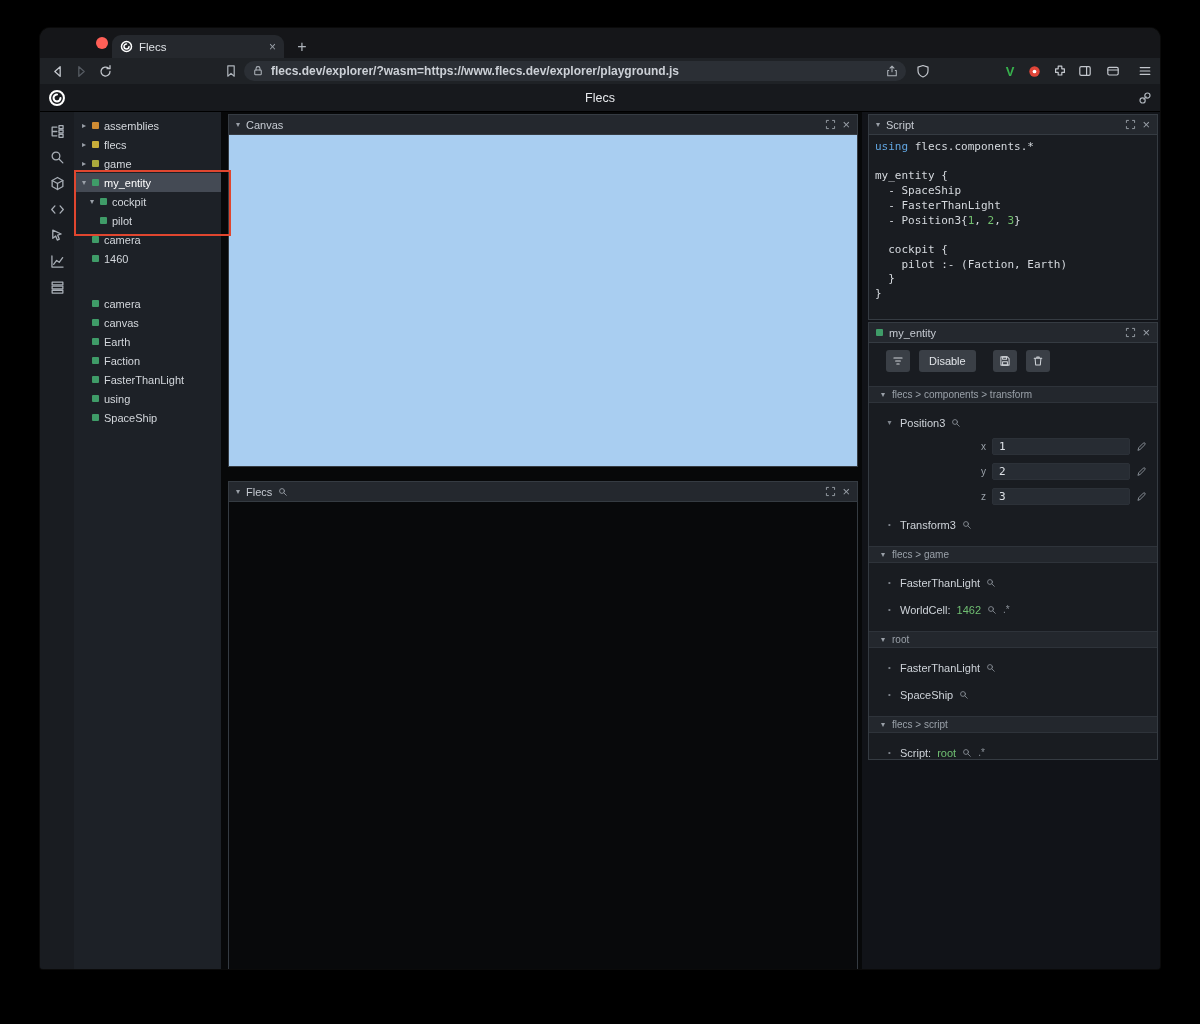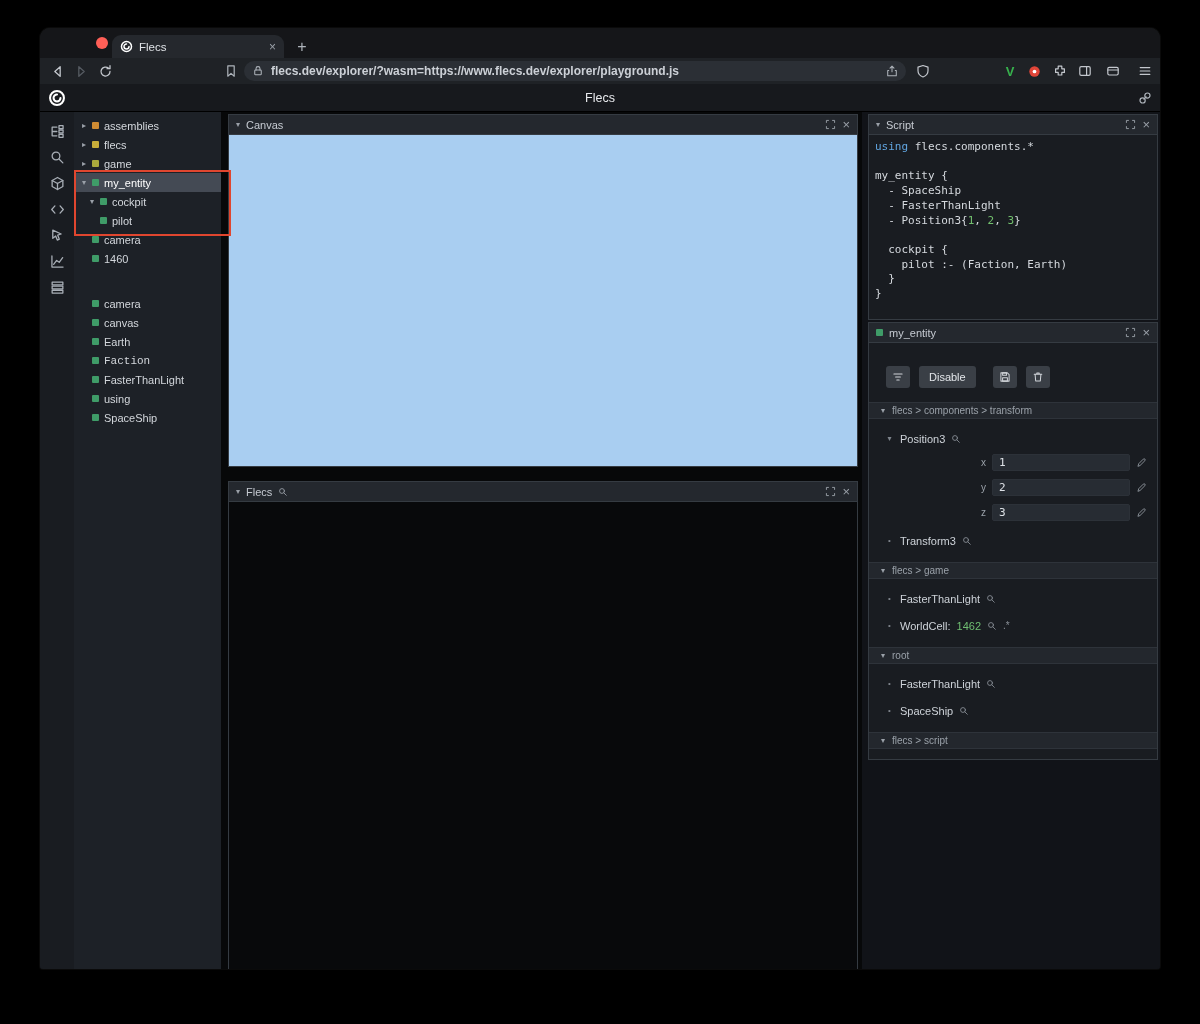--- a/index.html
+++ b/index.html
@@ -75,21 +75,21 @@
   .code { padding:5px 6px; font:11px/14.7px "DejaVu Sans Mono", monospace; white-space:pre; color:#d5d9de; }
   .tok-kw { color:#61a5e0;text-align:right; }
   .tok-num { color:#72c06e; }
   .tok-plain { color:#d5d9de; }
 
   .inspector-panel { left:6px; top:210px; width:290px; height:438px; overflow:hidden; }
   .hdr-square { width:7px; height:7px; border-radius:1px; background:var(--green,#3f9c68); }
   .insp-buttons { display:flex; align-items:center; gap:9px; padding:7px 0 0 17px; }
   .btn { height:22px; background:#3a3f46; border:none; border-radius:3px; color:#e2e5e9;
          font-size:11px; font-family:inherit; display:inline-flex; align-items:center;
-         justify-content:center; padding:0 10px;margin-top:16px; }
+         justify-content:center; padding:0 10px; }
   .btn.icon-btn { width:24px; padding:0; color:#cfd3d8; }
   .btn .icon { width:12px; height:12px; }
   .btn.gap { margin-left:8px; }
   .insp-sec-header { margin-top:14px; height:17px; background:#23272d; border-top:1px solid #2e333a;
                      border-bottom:1px solid #2e333a; display:flex; align-items:center; gap:7px;
                      padding-left:12px; font-size:10px; color:#9aa1a9; }
   .insp-row { margin-top:12px; height:15px; display:flex; align-items:center; gap:6px;
               padding-left:16px; font-size:11px; color:#ced3d9; }
   .bullet { width:9px; font-size:8px; color:#7e848c; text-align:center; }
   .comp-value { color:#6fbe72; }
@@ -335,21 +335,21 @@
           <div class="tree-row" style="padding-left: 8px;">
             <span class="tree-arrow"></span>
             <span class="tree-square" style="background:#3f9c68"></span>
             <span>canvas</span>
           </div>
           <div class="tree-row" style="padding-left: 8px;">
             <span class="tree-arrow"></span>
             <span class="tree-square" style="background:#3f9c68"></span>
             <span>Earth</span>
           </div>
-          <div class="tree-row" style="padding-left: 8px; font-family: Liberation Mono, monospace;">
+          <div class="tree-row" style="padding-left: 8px;">
             <span class="tree-arrow"></span>
             <span class="tree-square" style="background:#3f9c68"></span>
             <span>Faction</span>
           </div>
           <div class="tree-row" style="padding-left: 8px;">
             <span class="tree-arrow"></span>
             <span class="tree-square" style="background:#3f9c68"></span>
             <span>FasterThanLight</span>
           </div>
           <div class="tree-row" style="padding-left: 8px;">

